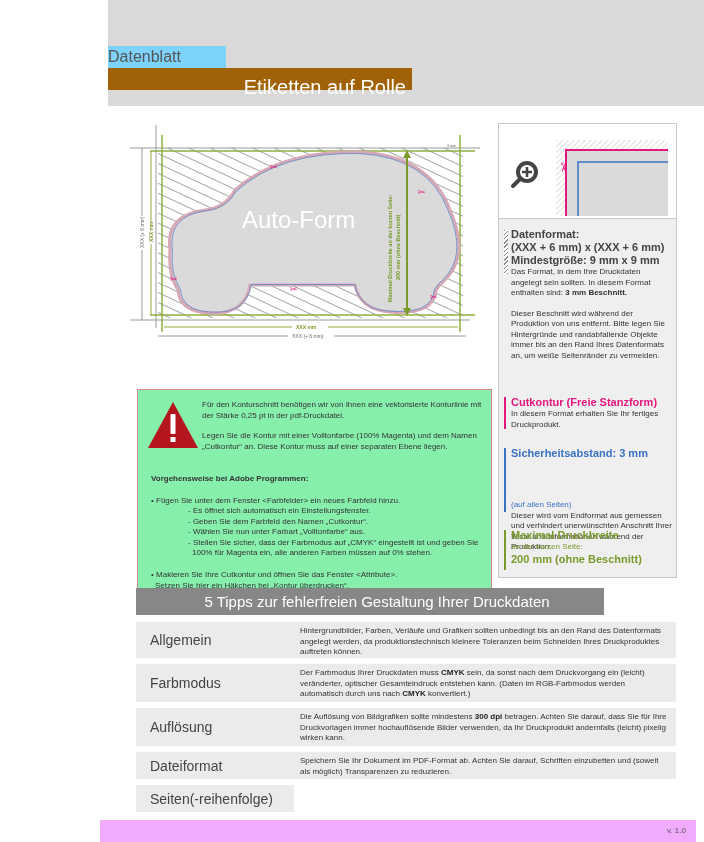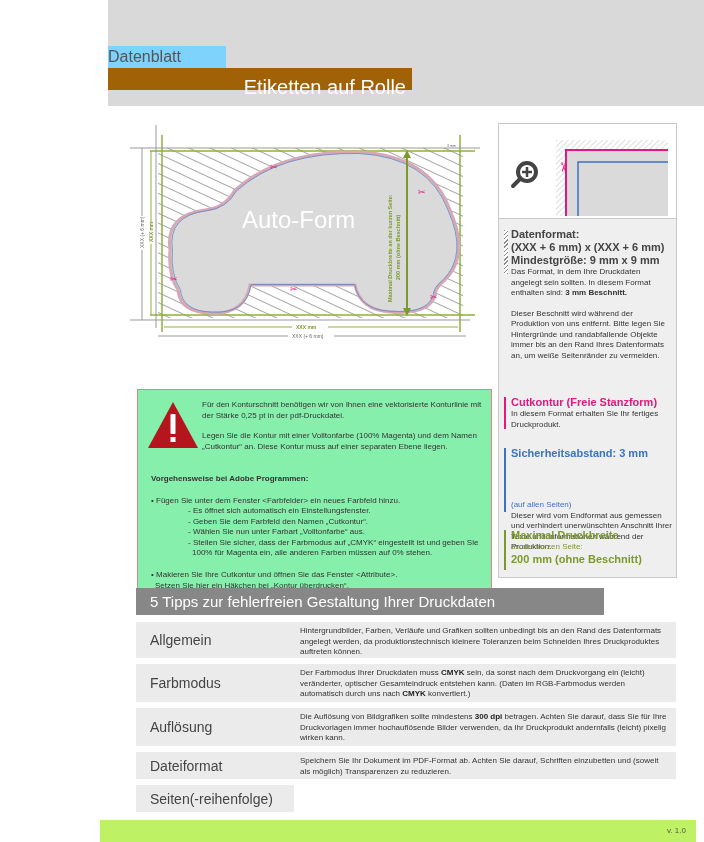--- a/index.html
+++ b/index.html
@@ -48,35 +48,35 @@
   #warning-box {
     left: 137px; top: 360px; width: 355px; height: 216px;
     border: 1.5px solid #d9868c; box-sizing: border-box; background: #86efac; margin-top: 29px;
   }
   #warning-box .wtxt { position: absolute; font-size: 8px; line-height: 10.5px; color: #333; }
   #warn-icon { position: absolute; left: 8px; top: 10px; }
 
   
   #tips-header {
     left: 136px; top: 588px; width: 468px; height: 27px; background: #878787;
-    color: #fff; font-size: 15px; line-height: 27px; padding-left: 14px; box-sizing: border-box;
+    color: #fff; font-size: 15px; line-height: 27px; padding-left: 14px; box-sizing: border-box; text-align: center;
   }
   .tip-row { position: absolute; left: 136px; width: 540px; }
   .tip-label {
     position: absolute; left: 0; top: 0; bottom: 0; width: 158px; background: #ebebeb;
     font-size: 14px; color: #444; padding-left: 14px; box-sizing: border-box;
     display: flex; align-items: center;
   }
   .tip-text {
     position: absolute; left: 158px; right: 0; top: 0; bottom: 0; background: #ebebeb;
     font-size: 8px; line-height: 10.5px; color: #333; padding: 4px 6px 0 6px; box-sizing: border-box;
   }
   .tip-text b { color: #222; }
 
-  #footer-bar { left: 100px; top: 820px; width: 596px; height: 22px; background: #bef264; }
+  #footer-bar { left: 100px; top: 820px; width: 596px; height: 22px; background: #f0abfc; }
   #version { position: absolute; right: 10px; top: 6px; font-size: 8px; color: #555; }
 </style>
 </head>
 <body>
 
 <div id="top-band" class="abs"></div>
 <div id="tab-datenblatt" class="abs">Datenblatt</div>
 <div id="title-bar" class="abs">Etiketten auf Rolle</div>
 
 <div id="diagram" class="abs">

